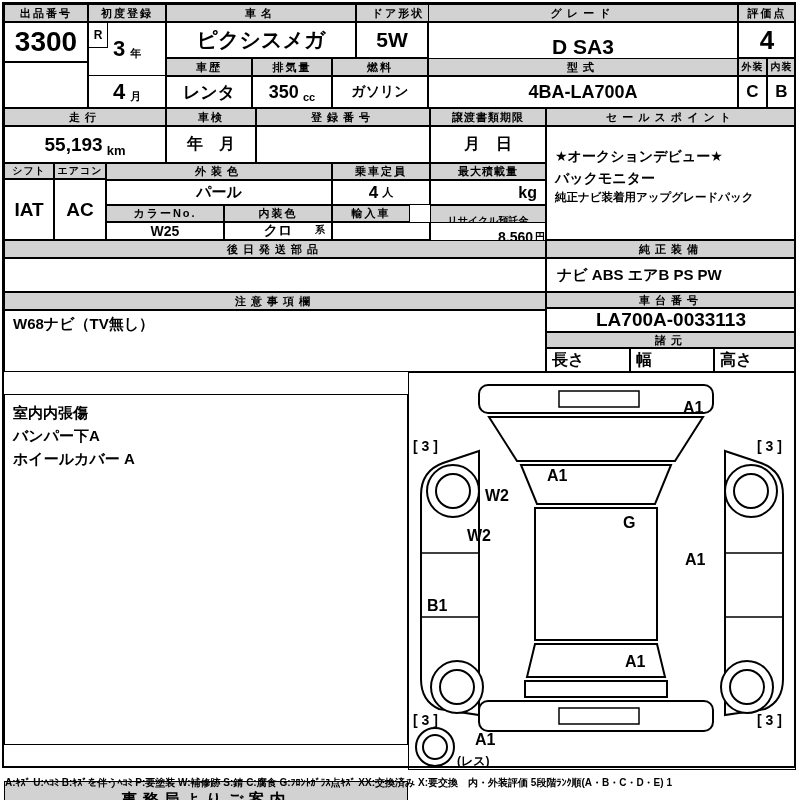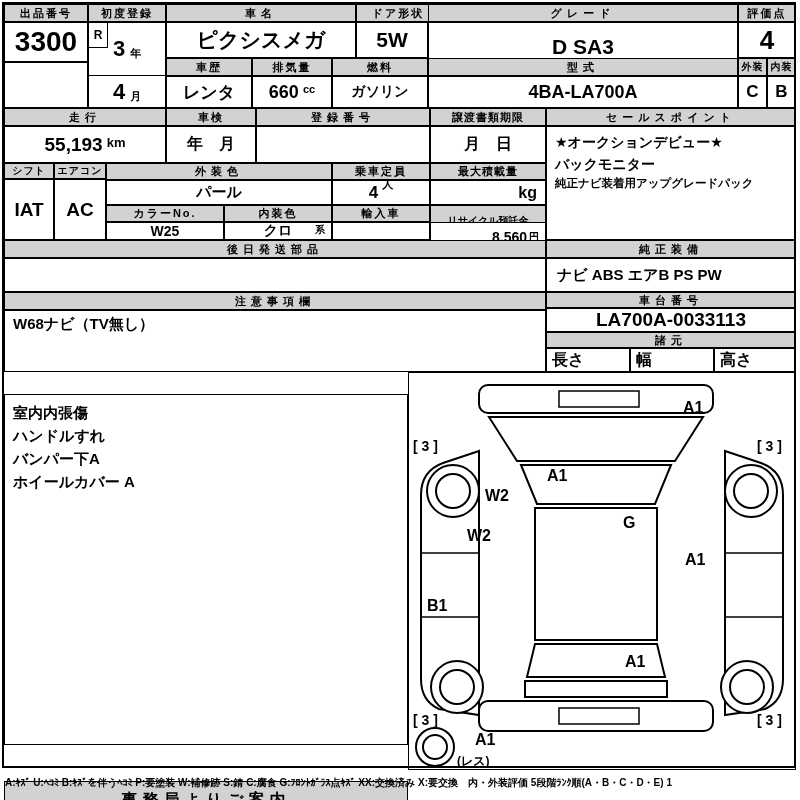--- a/index.html
+++ b/index.html
@@ -15,31 +15,31 @@
   .fs12{font-size:16px;margin-top:36px;}
   .v28{font-size:28px;}
   .v26{font-size:26px;}
   .v21{font-size:21px;}
   .v19{font-size:19px;}
   .v18{font-size:18px;}
   .v17{font-size:17px;}
   .v15{font-size:15px;}
   .v14{font-size:14px;}
   .v11{font-size:16px;}
-  .unit{font-size:11px;margin-left:4px;align-self:flex-end;padding-bottom:12px;}
+  .unit{font-size:11px;margin-left:4px;align-self:flex-end;padding-bottom:4px;}
   .left{justify-content:flex-start;}
   .right{justify-content:flex-end;}
   .blk{display:block;padding:0;}
   .rbox{position:absolute;left:0;top:0;width:18px;height:24px;border-right:1px solid #000;
         border-bottom:1px solid #000;display:flex;align-items:center;justify-content:center;
         font-size:12px;background:#fff;}
   .regrow{display:flex;align-items:center;justify-content:center;gap:5px;box-sizing:border-box;}
   .regnum{font-size:22px;}
   .regunit{font-size:11px;padding-top:8px;}
-  .salesbox{display:block;text-align:left;padding:5px 8px;}
+  .salesbox{display:block;text-align:left;padding:19px 8px;}
   .salesbox div{font-size:14px;line-height:1.55;}
   .notesbox{display:block;text-align:left;padding:6px 8px;align-items:flex-start;}
   .notesbox div{font-size:15px;line-height:23px;}
   .suffix{position:absolute;right:6px;bottom:2px;font-size:10px;}
   .frame{position:absolute;left:2px;top:2px;width:794px;height:766px;border:2px solid #000;
          pointer-events:none;box-sizing:border-box;background:transparent;}
   .legend{position:absolute;left:5px;top:776px;width:792px;font-size:10px;font-weight:bold;
           white-space:nowrap;}
   svg text{font-family:"Liberation Sans","DejaVu Sans",sans-serif;}
 </style>
@@ -75,21 +75,21 @@
   <div class="cell v21" style="left:428px;top:22px;width:310px;height:50px">D SA3</div>
 
   <div class="cell hdr" style="left:738px;top:4px;width:58px;height:18px">評価点</div>
   <div class="cell v26" style="left:738px;top:22px;width:58px;height:36px">4</div>
 
   <div class="cell hdr" style="left:166px;top:58px;width:86px;height:18px">車歴</div>
   <div class="cell v17" style="left:166px;top:76px;width:86px;height:32px">レンタ</div>
 
   <div class="cell hdr" style="left:252px;top:58px;width:80px;height:18px">排気量</div>
   <div class="cell" style="left:252px;top:76px;width:80px;height:32px">
-    <span class="v18">660</span>
+    <span class="v18">350</span>
     <span class="unit">cc</span>
   </div>
 
   <div class="cell hdr" style="left:332px;top:58px;width:96px;height:18px">燃料</div>
   <div class="cell v14" style="left:332px;top:76px;width:96px;height:32px">ガソリン</div>
 
   <div class="cell hdr ls4" style="left:428px;top:58px;width:310px;height:18px">型式</div>
   <div class="cell v18" style="left:428px;top:76px;width:310px;height:32px">4BA-LA700A</div>
 
   <div class="cell hdr fs10" style="left:738px;top:58px;width:29px;height:18px">外装</div>
@@ -140,25 +140,25 @@
 
   <div class="cell hdr" style="left:106px;top:205px;width:118px;height:17px">カラーNo.</div>
   <div class="cell v14" style="left:106px;top:222px;width:118px;height:18px">W25</div>
 
   <div class="cell hdr" style="left:224px;top:205px;width:108px;height:17px">内装色</div>
   <div class="cell v14" style="left:224px;top:222px;width:108px;height:18px">
     <span>クロ</span>
     <span class="suffix">系</span>
   </div>
 
-  <div class="cell hdr" style="left:332px;top:205px;width:98px;height:17px">輸入車</div>
+  <div class="cell hdr" style="left:332px;top:205px;width:78px;height:17px">輸入車</div>
   <div class="cell" style="left:332px;top:222px;width:98px;height:18px"></div>
 
   <div class="cell hdr fs10" style="left:430px;top:205px;width:116px;height:31px;letter-spacing:0">リサイクル預託金</div>
-  <div class="cell right" style="left:430px;top:222px;width:116px;height:30px;padding-right:6px">
+  <div class="cell right" style="left:430px;top:222px;width:116px;height:30px;">
     <span class="v14">8,560</span>
     <span style="font-size:10px;margin-left:2px">円</span>
   </div>
 
   <div class="cell hdr ls4" style="left:4px;top:240px;width:542px;height:18px">後日発送部品</div>
   <div class="cell" style="left:4px;top:258px;width:542px;height:34px"></div>
 
   <div class="cell hdr ls4" style="left:546px;top:240px;width:250px;height:18px">純正装備</div>
   <div class="cell v15 left" style="left:546px;top:258px;width:250px;height:34px;padding-left:10px">ナビ ABS エアB PS PW</div>
 
@@ -169,21 +169,20 @@
   <div class="cell v19" style="left:546px;top:308px;width:250px;height:24px">LA700A-0033113</div>
 
   <div class="cell hdr ls4" style="left:546px;top:332px;width:250px;height:16px">諸元</div>
   <div class="cell left v11" style="left:546px;top:348px;width:84px;height:24px;padding-left:5px">長さ</div>
   <div class="cell left v11" style="left:630px;top:348px;width:84px;height:24px;padding-left:5px">幅</div>
   <div class="cell left v11" style="left:714px;top:348px;width:82px;height:24px;padding-left:5px">高さ</div>
 
   <div class="cell hdr ls4 fs12" style="left:4px;top:372px;width:404px;height:22px">検査員記入欄</div>
   <div class="cell notesbox" style="left:4px;top:394px;width:404px;height:351px">
     <div>室内内張傷</div>
-    <div>ハンドルすれ</div>
     <div>バンパー下A</div>
     <div>ホイールカバー A</div>
   </div>
   <div class="cell hdr ls4 fs12" style="left:4px;top:745px;width:404px;height:38px">事務局よりご案内</div>
 
   <div class="cell" style="left:408px;top:372px;width:388px;height:398px">
     <svg width="386" height="396" viewBox="0 0 386 396" style="position:absolute;left:0;top:0">
       <g fill="#fff" stroke="#000" stroke-width="2">
 
         <path d="M70,78 L34,90 Q12,98 12,122 L12,306 Q12,328 30,336 L70,342 Z"></path>

